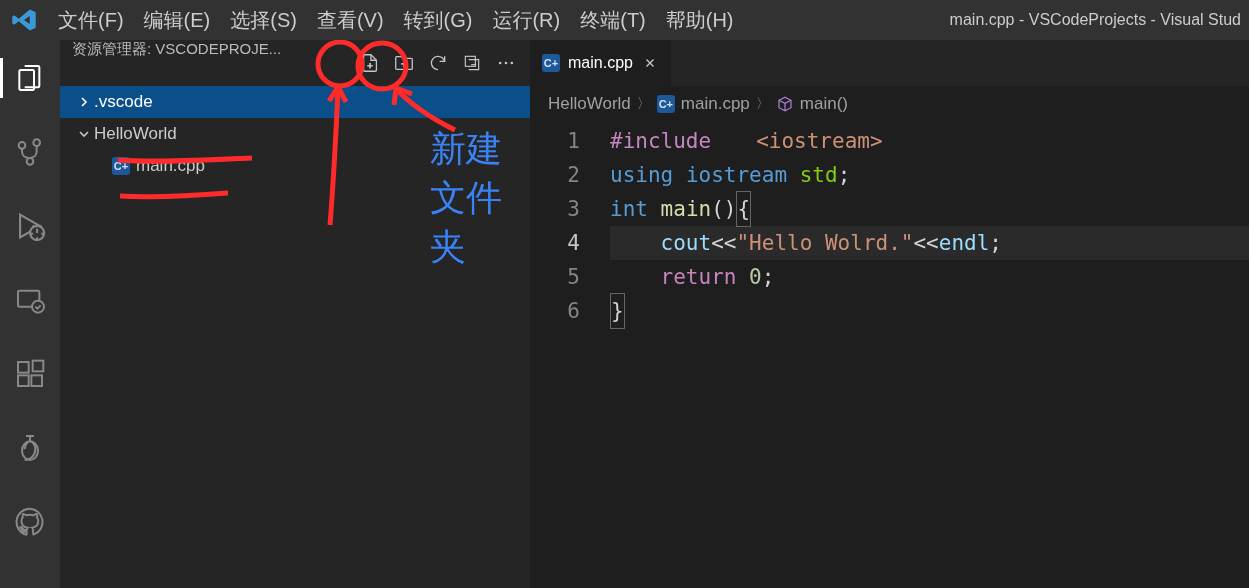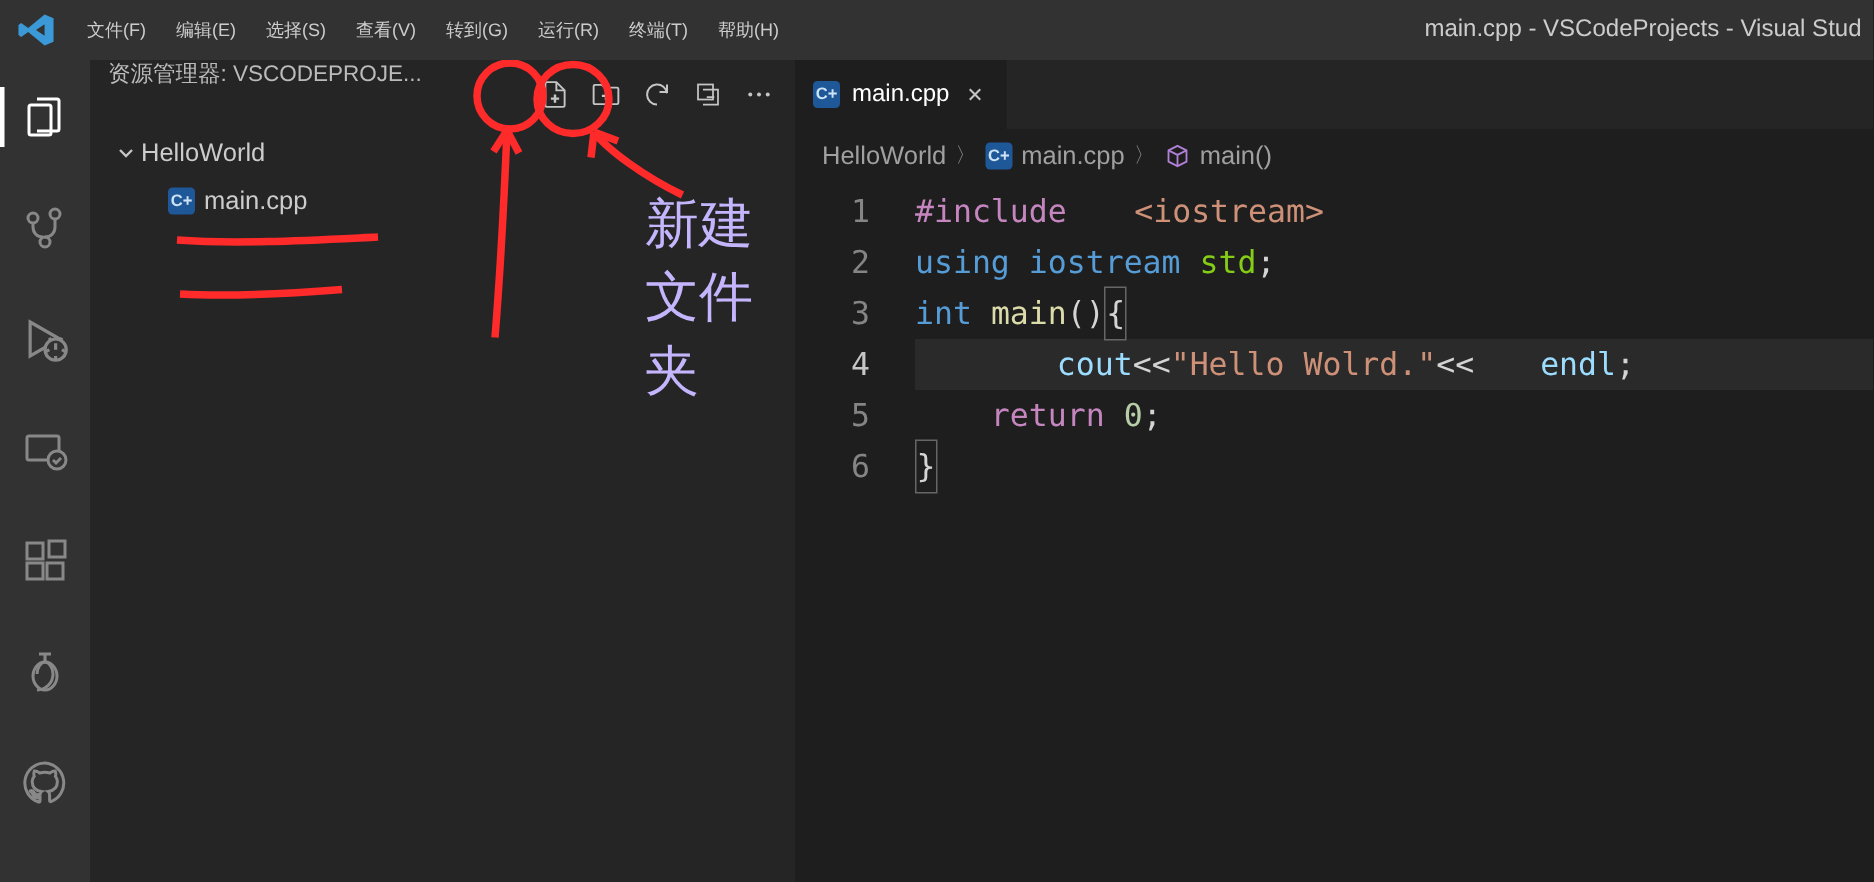--- a/index.html
+++ b/index.html
@@ -3,21 +3,21 @@
 <meta charset="utf-8">
 <style>
   * { box-sizing: border-box; margin: 0; padding: 0; }
   html, body { width: 1249px; height: 588px; overflow: hidden; font-family: "Segoe UI", "Microsoft YaHei", sans-serif; background: #1e1e1e; color: #ccc; }
   svg { display: block; }
   
   
   .titlebar { height: 40px; background: #323233; display: flex; align-items: center; position: relative; }
   .titlebar .logo { width: 48px; display: flex; align-items: center; justify-content: center; }
   .titlebar .menu { display: flex; align-items: center; height: 100%; }
-  .titlebar .menu-item { padding: 0 10px; font-size: 12px; color: #ccc; cursor: pointer; line-height: 40px; }
+  .titlebar .menu-item { padding: 0 10px; font-size: 20px; color: #ccc; cursor: pointer; line-height: 40px; }
   .titlebar .title { position: absolute; right: 8px; font-size: 16px; color: #ccc; white-space: nowrap; }
   
   
   .body { display: flex; height: 548px; }
   
   
   .activitybar { width: 60px; background: #323233; display: flex; flex-direction: column; align-items: center; padding-top: 12px; gap: 22px; }
   .activitybar .item { width: 60px; height: 52px; display: flex; align-items: center; justify-content: center; position: relative; }
   .activitybar .item.active::before { content: ""; position: absolute; left: 0; top: 6px; bottom: 6px; width: 3px; background: #fff; }
   .activitybar .item svg { stroke: #888; }
@@ -56,29 +56,29 @@
   .code { flex: 1; }
   .code .line { height: 34px; white-space: pre; }
   .code .line.current { background: #2a2a2a; }
   
   .tok-macro { color: #c586c0; }
   .tok-kw { color: #569cd6; }
   .tok-inc { color: #ce9178; margin-left: 45px; }
   .tok-ns { color: #84cc16; }
   .tok-fn { color: #dcdcaa; }
   .tok-punc { color: #d4d4d4; }
-  .tok-obj { color: #9cdcfe; margin-left: 44px; }
+  .tok-obj { color: #9cdcfe; }
   .tok-op { color: #d4d4d4; }
   .tok-str { color: #ce9178; }
   .tok-num { color: #b5cea8; }
   .tok-box { outline: 1px solid #666; display: inline-block; margin: 0 1px; }
   
   
   .annotation-layer { position: absolute; left: 0; top: 0; width: 530px; height: 548px; pointer-events: none; z-index: 100; }
-  .anno-text { position: absolute; color: #c4b5fd; font-size: 36px; font-weight: 500; font-family: "Microsoft YaHei", sans-serif; }
+  .anno-text { position: absolute; color: #3b82f6; font-size: 36px; font-weight: 500; font-family: "Microsoft YaHei", sans-serif; }
   
   
   .cpp-icon { width: 18px; height: 18px; background: #1e5899; border-radius: 3px; display: flex; align-items: center; justify-content: center; color: #cfe3f5; font-size: 11px; font-weight: bold; font-family: sans-serif; }
   .cube-icon svg { stroke: #b180d7; }
 </style>
 </head>
 <body>
 
 <div class="titlebar">
   <div class="logo">
@@ -185,20 +185,28 @@
           <svg width="20" height="20" viewBox="0 0 24 24" fill="#c5c5c5">
               <circle cx="5" cy="12" r="1.6"></circle>
               <circle cx="12" cy="12" r="1.6"></circle>
               <circle cx="19" cy="12" r="1.6"></circle>
             </svg>
         </div>
       </div>
     </div>
 
     <div class="tree">
+      <div class="tree-row selected indent-1">
+        <span class="chev">
+          <svg width="16" height="16" viewBox="0 0 16 16" fill="none" stroke="#fff" stroke-width="1.6">
+              <path d="M6 4l4 4-4 4"></path>
+            </svg>
+        </span>
+        <span class="label">.vscode</span>
+      </div>
       <div class="tree-row indent-1">
         <span class="chev">
           <svg width="16" height="16" viewBox="0 0 16 16" fill="none" stroke="#c5c5c5" stroke-width="1.6">
               <path d="M4 6l4 4 4-4"></path>
             </svg>
         </span>
         <span class="label">HelloWorld</span>
       </div>
       <div class="tree-row indent-2">
         <span class="chev"></span>

